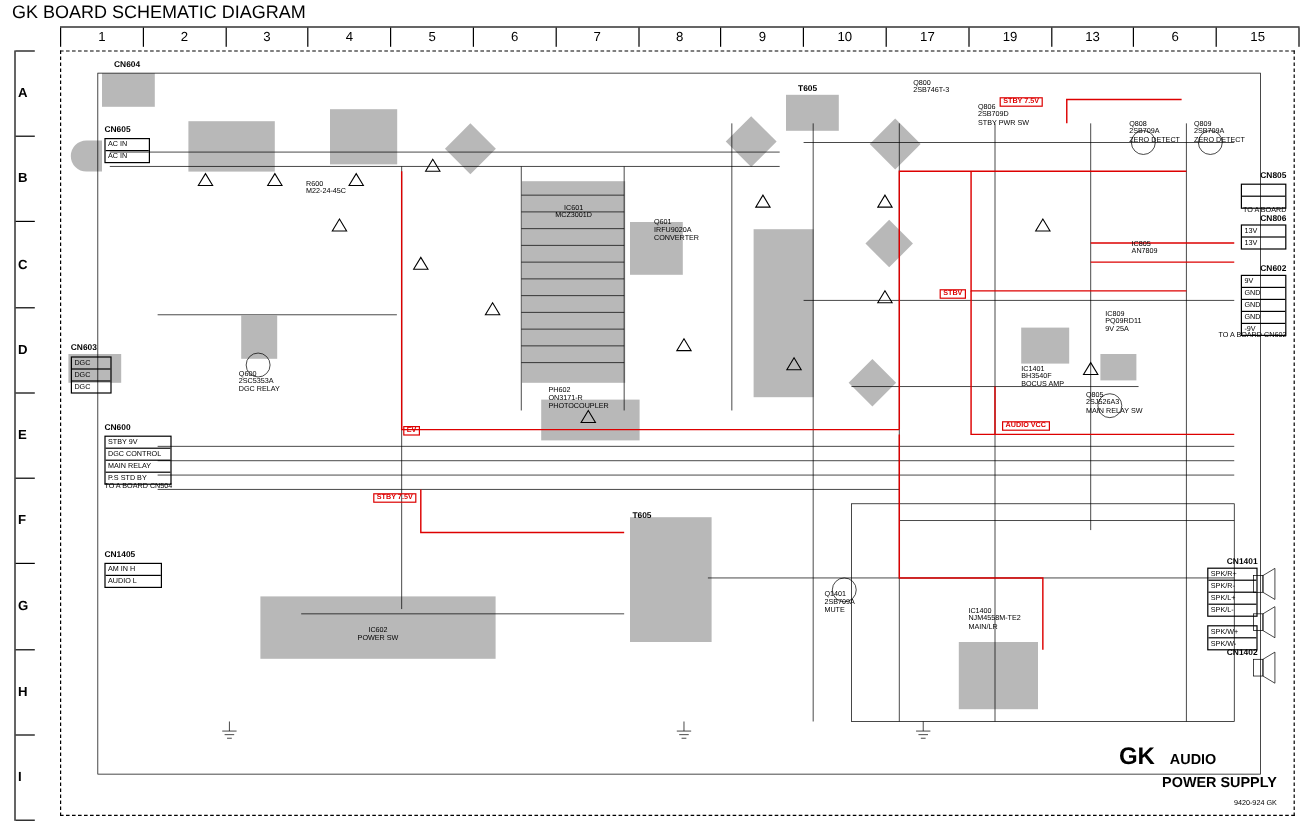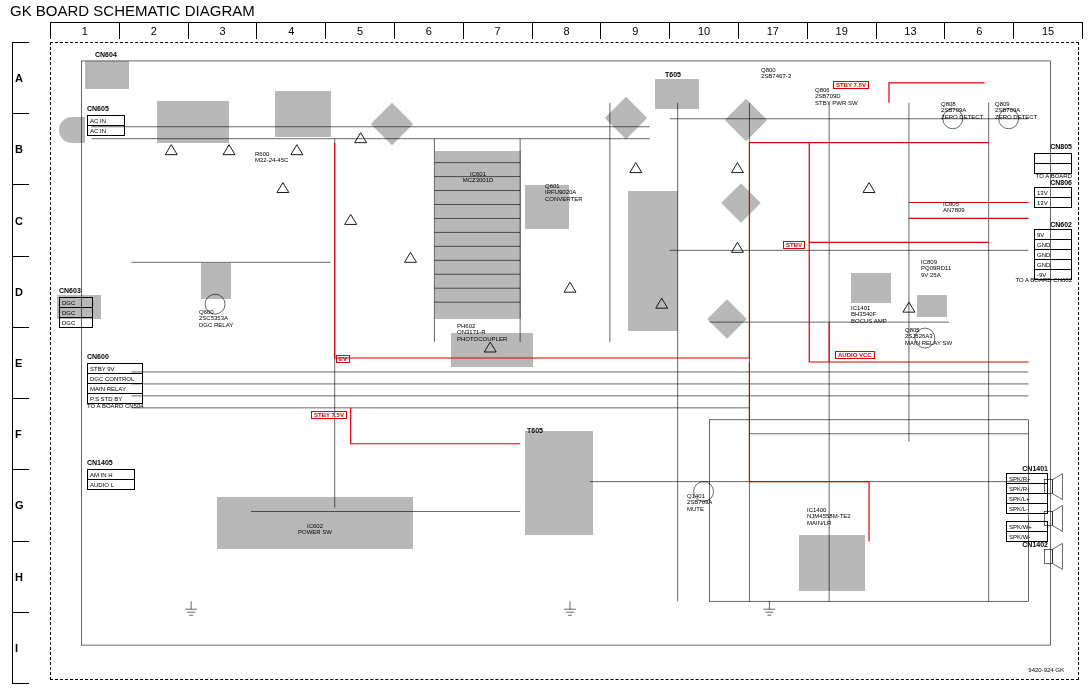--- a/index.html
+++ b/index.html
@@ -374,15 +374,22 @@
     <div class="ann" style="left:756px;top:464px">
       <span>IC1400</span><br><span>NJM4558M-TE2</span><br><span>MAIN/LR</span>
     </div>
 
     <div class="ann redtxt" style="left:285px;top:312px">EV</div>
     <div class="ann redtxt" style="left:260px;top:368px">STBY 7.5V</div>
     <div class="ann redtxt" style="left:782px;top:38px">STBY 7.5V</div>
     <div class="ann redtxt" style="left:784px;top:308px">AUDIO VCC</div>
     <div class="ann redtxt" style="left:732px;top:198px">STBV</div>
 
+    <div style="position:absolute;right:14px;bottom:18px;text-align:left">
+      <span class="bigtitle">GK</span>
+      <span class="subtitle" style="margin-left:8px">
+        <span>AUDIO</span><br>
+        <span style="margin-left:36px">POWER SUPPLY</span>
+      </span>
+    </div>
     <div class="ann" style="right:14px;bottom:6px">9420-924 GK</div>
   </div>
 </div>
 
 </body></html>

